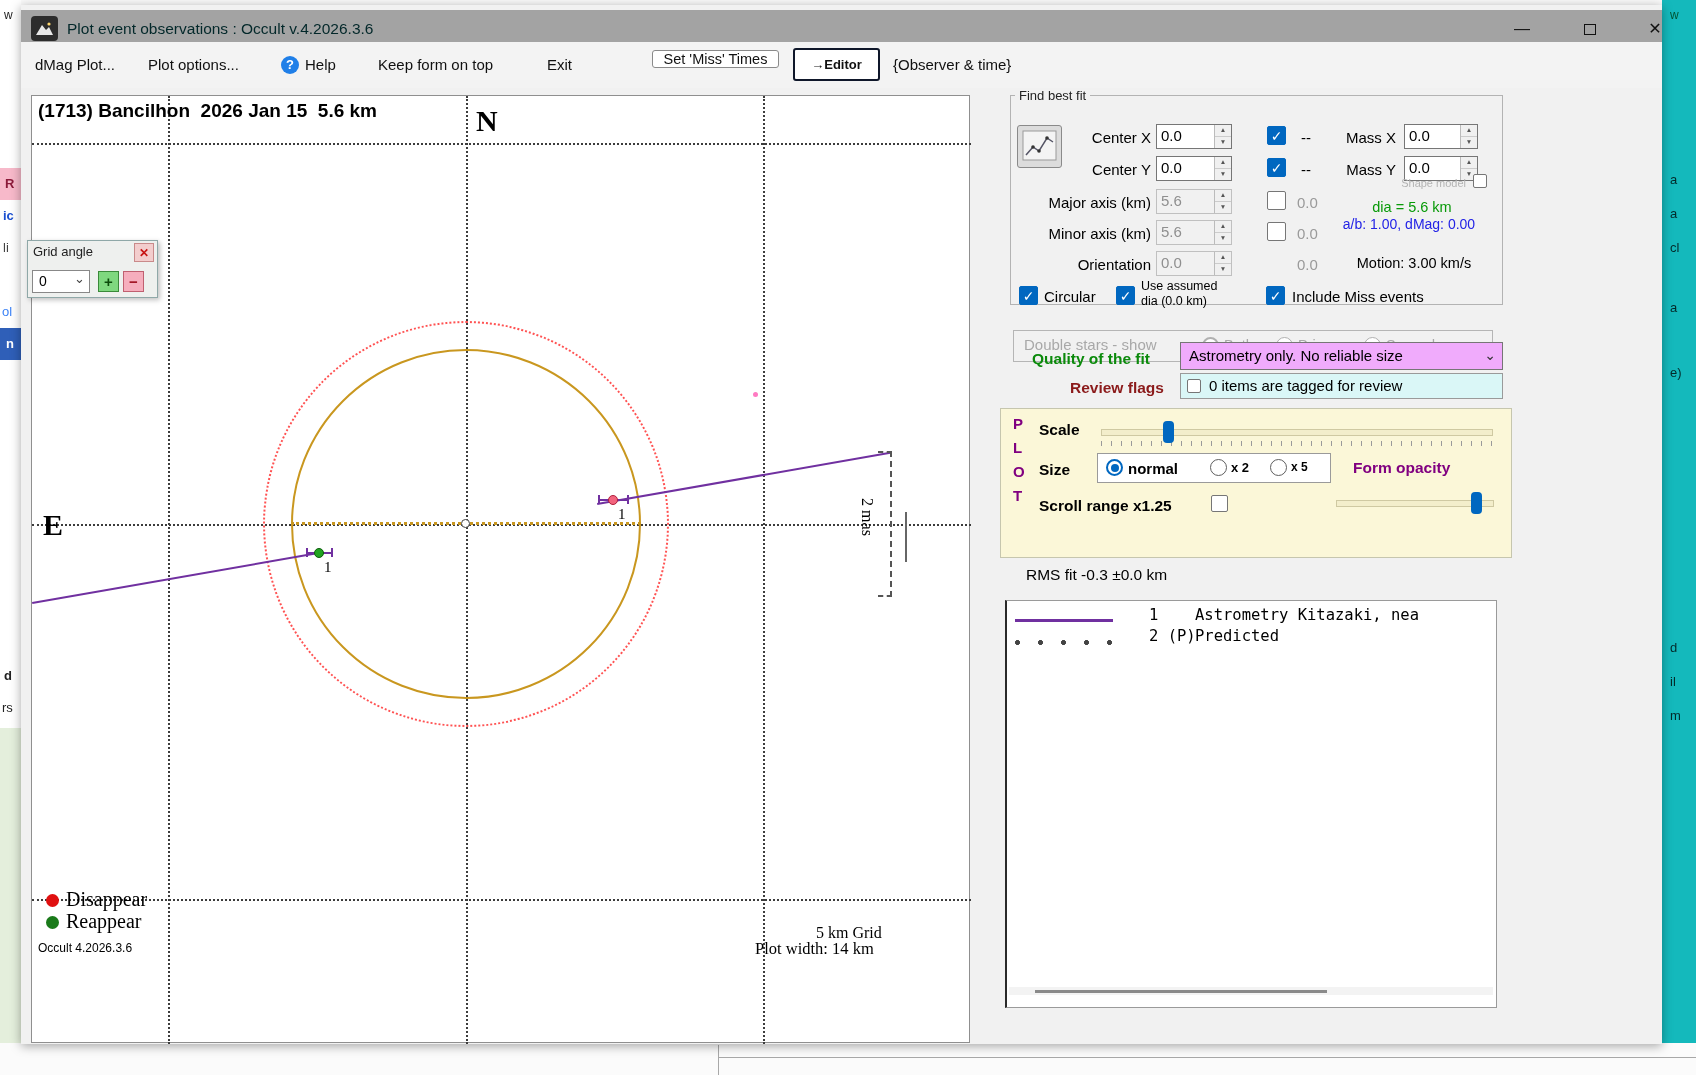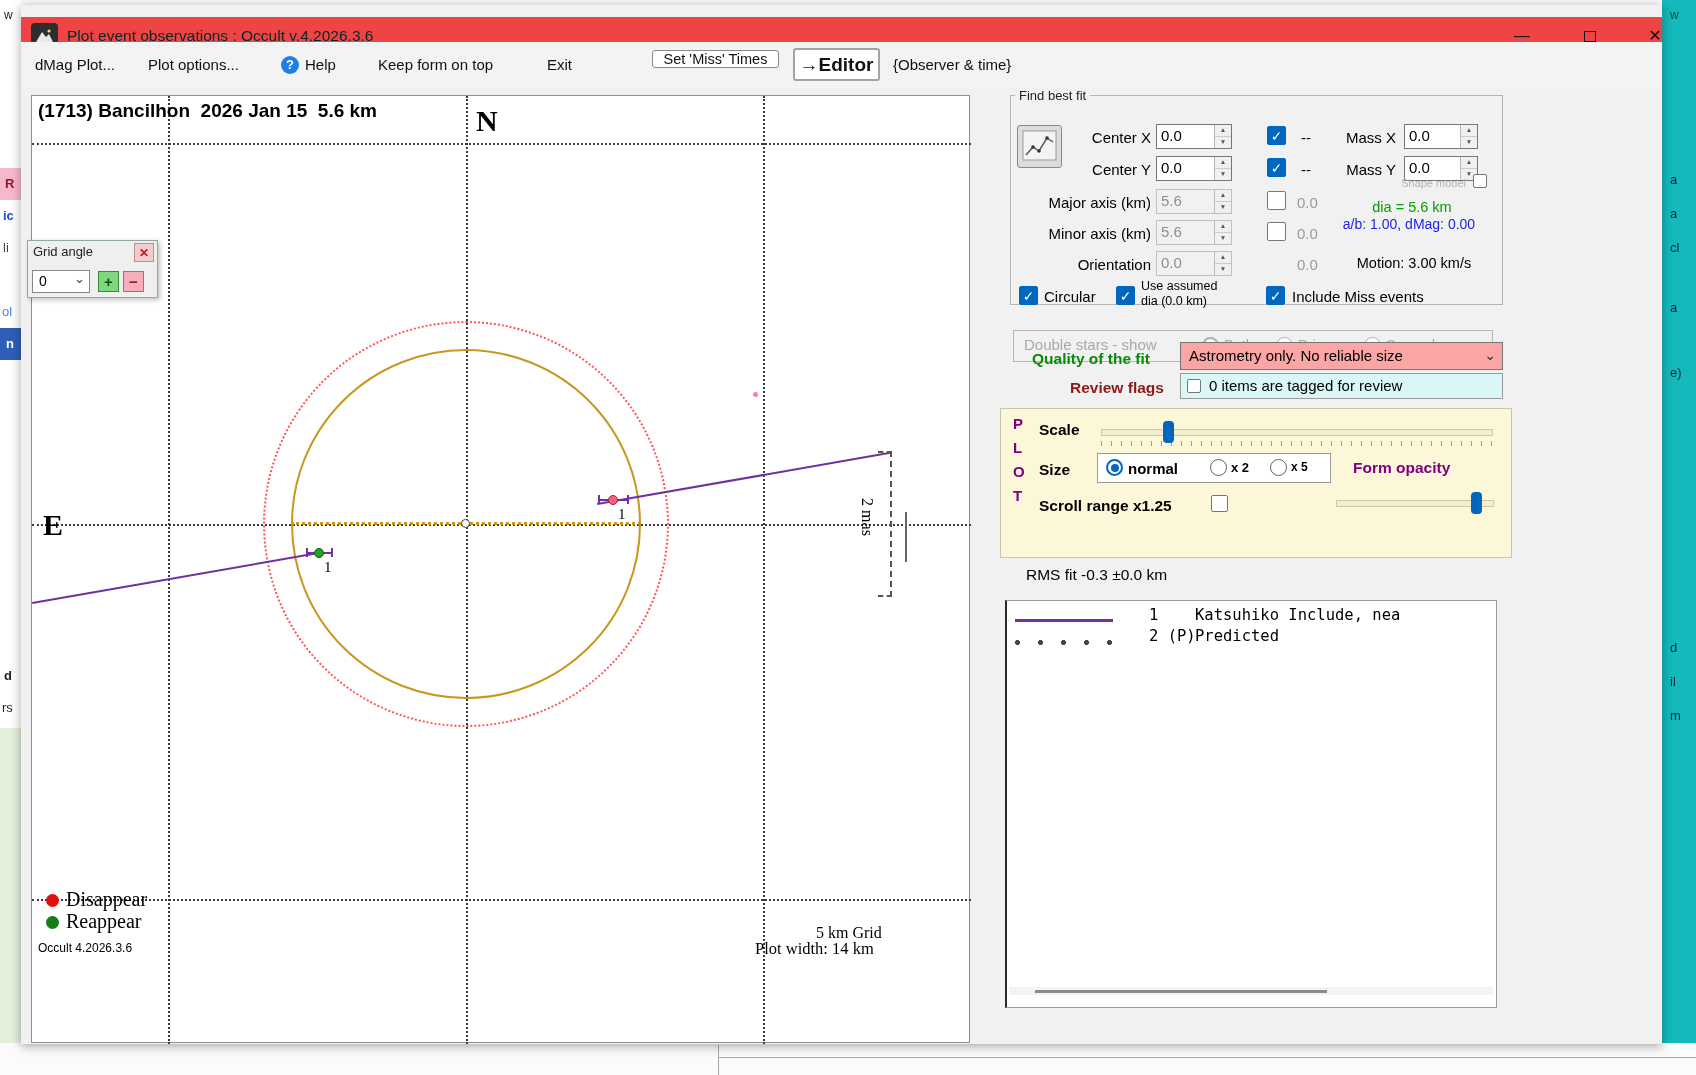--- a/index.html
+++ b/index.html
@@ -5,29 +5,29 @@
   *{margin:0;padding:0;box-sizing:border-box}
   html,body{width:1696px;height:1075px}
   body{font-family:"Liberation Sans",sans-serif;background:#e8e8e8;position:relative;overflow:hidden}
   .a{position:absolute}
   .serif{font-family:"Liberation Serif",serif}
   .mono{font-family:"DejaVu Sans Mono",monospace}
   .screen{position:absolute;left:0;top:0;width:1696px;height:1075px;background:#fafafa;overflow:hidden}
 
   
   .window{position:absolute;left:21px;top:5px;width:1641px;height:1039px;background:#f1f1f1;box-shadow:0 2px 10px rgba(0,0,0,.35)}
-  .titlebar{position:absolute;left:0;top:12px;width:100%;height:37px;background:#ef4444;color:#052a2a}
+  .titlebar{position:absolute;left:0;top:5px;width:100%;height:37px;background:#a3a3a3;color:#052a2a}
   .titlebar .title{position:absolute;left:46px;top:0;line-height:37px;font-size:15.5px;color:#03282a}
   .appicon{position:absolute;left:10px;top:6px;width:27px;height:25px;background:#2d2d2d;border-radius:4px;display:flex;align-items:center;justify-content:center}
   .wbtn{position:absolute;top:0;width:44px;height:37px;text-align:center;line-height:37px;font-size:16px;color:#111;cursor:default}
   .maxbox{display:inline-block;width:12px;height:11px;border:1.5px solid #111;vertical-align:middle}
   .menubar{position:absolute;left:0;top:37px;width:100%;height:46px;background:#f3f3f3}
   .mitem{position:absolute;top:0;line-height:46px;font-size:15px;color:#111;cursor:default}
   .btn{position:absolute;background:#fff;border:1px solid #8a8a8a;border-radius:3px;font-size:14.5px;color:#111;text-align:center}
-  .btn.editor{border:2px solid #a3a3a3;font-weight:bold;font-size:19px}
+  .btn.editor{border:2px solid #0f172a;font-weight:bold;font-size:13px}
 
   
   .plot{position:absolute;left:10px;top:90px;width:939px;height:948px;background:#fff;border:1px solid #8f8f8f}
   .vdot{position:absolute;width:0;border-left:2px dotted #3c3c3c}
   .hdot{position:absolute;height:0;border-top:2px dotted #3c3c3c}
   .chord{position:absolute;height:0;border-top:2.5px solid #7030a0;transform-origin:0 0}
   .ebar{position:absolute;height:0;border-top:2.5px solid #7030a0}
   .etick{position:absolute;width:0;height:9px;border-left:2.5px solid #7030a0}
   .dot{position:absolute;border-radius:50%}
   .plothdr{position:absolute;font-weight:bold;font-size:19px;color:#000;white-space:pre}
@@ -49,21 +49,21 @@
   .radio.dis{border-color:#b0b0b0}
   .radio.dis.sel{border:2px solid #b0b0b0}
   .radio.dis.sel::after{background:#9a9a9a}
   .lbl{position:absolute;font-size:15px;color:#000}
   .rlbl{position:absolute;font-size:15px;color:#000;text-align:right}
   fieldset{border:1px solid #b3b3b3;position:absolute}
   legend{font-size:13px;color:#222;padding:0 4px;margin-left:4px}
   .track{position:absolute;height:7px;background:#f3eecb;border:1px solid #cfc9a2}
   .thumb{position:absolute;width:11px;height:22px;background:#0067c0;border-radius:4px}
   .ticks{position:absolute;height:5px;background:repeating-linear-gradient(90deg,#9a9a9a 0 1px,transparent 1px 10px)}
-  .select{position:absolute;background:#fca5a5;border:1px solid #767676;font-size:15px;color:#000}
+  .select{position:absolute;background:#f0abfc;border:1px solid #767676;font-size:15px;color:#000}
   .select .chev{position:absolute;right:6px;top:1px;font-size:14px;color:#333}
 </style>
 </head>
 <body>
 
 <div class="screen">
 
   <div class="a" style="left:0;top:0;width:21px;height:1043px;background:#ffffff;overflow:hidden">
     <div class="a" style="left:4px;top:8px;font-size:12px;color:#222">w</div>
     <div class="a" style="left:0;top:168px;width:21px;height:32px;background:#f7b9ca"></div>
@@ -335,21 +335,21 @@
       <div class="track" style="left:335px;top:91px;width:158px"></div>
       <div class="thumb" style="left:470px;top:83px"></div>
     </div>
 
     <div class="a" style="left:1005px;top:561px;font-size:15.5px">RMS fit -0.3 ±0.0 km</div>
 
     <div class="a" style="left:984px;top:595px;width:492px;height:408px;background:#fff;border:1px solid #9a9a9a;border-left:2px solid #2a2a2a">
       <div class="a" style="left:0;top:0;width:100%;height:22px">
         <div class="a" style="left:8px;top:18px;width:98px;height:0;border-top:3px solid #7030a0"></div>
         <span class="a mono" style="left:142px;top:5px;font-size:15.5px">1</span>
-        <span class="a mono" style="left:188px;top:5px;font-size:15.5px">Katsuhiko Include, nea</span>
+        <span class="a mono" style="left:188px;top:5px;font-size:15.5px">Astrometry Kitazaki, nea</span>
       </div>
       <div class="a" style="left:0;top:22px;width:100%;height:22px">
         <div class="a" style="left:8px;top:17px;width:100px;height:5px;background-image:radial-gradient(circle at 2.5px 2.5px,#444 2.2px,transparent 2.8px);background-size:23px 5px;background-repeat:repeat-x"></div>
         <span class="a mono" style="left:142px;top:4px;font-size:15.5px">2 (P)</span>
         <span class="a mono" style="left:188px;top:4px;font-size:15.5px">Predicted</span>
       </div>
       <div class="a" style="left:2px;top:386px;width:484px;height:8px;background:#f3f3f3"></div>
       <div class="a" style="left:28px;top:389px;width:292px;height:3px;background:#8a8a8a"></div>
     </div>
 

